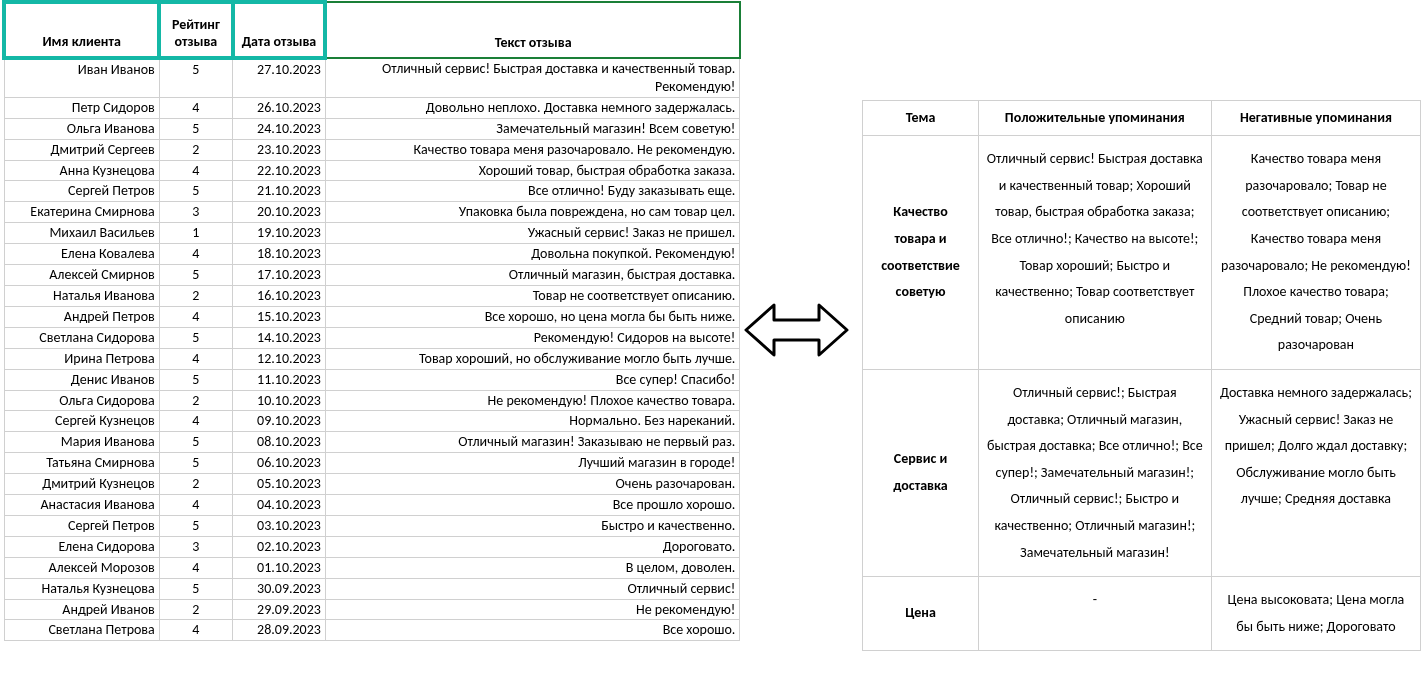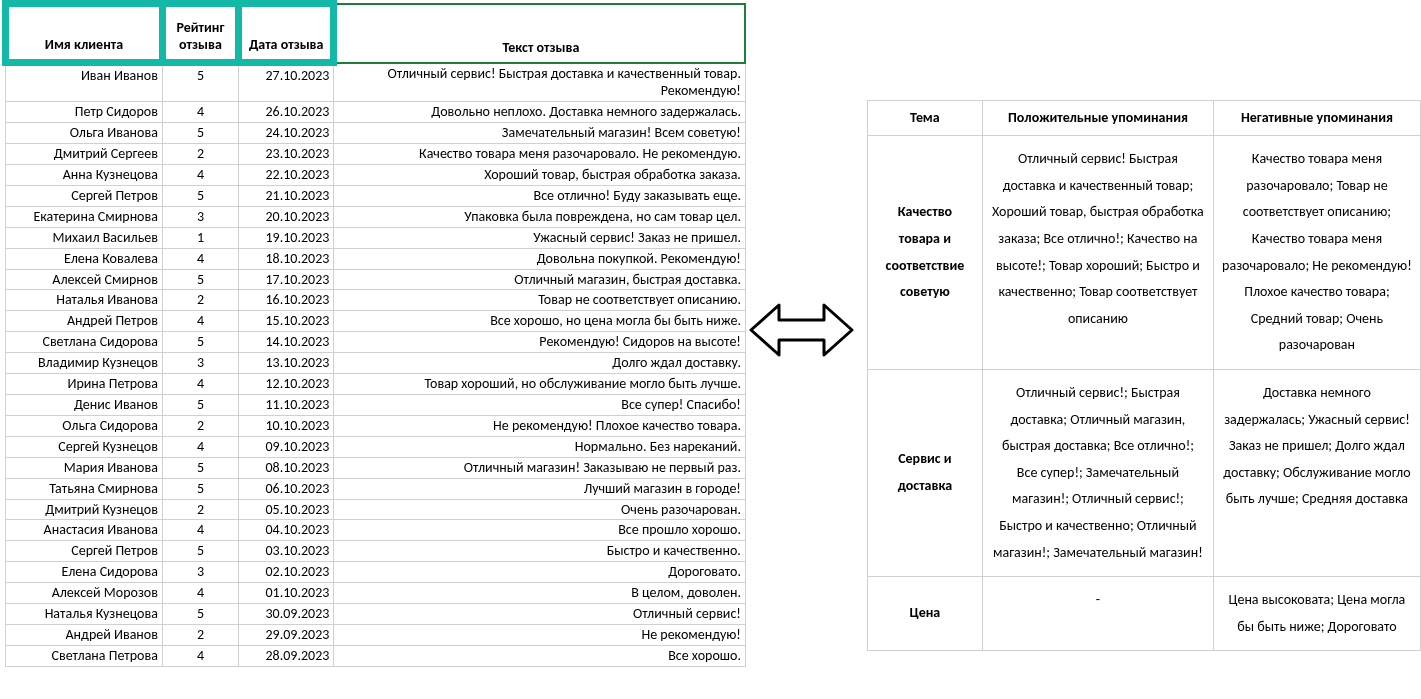--- a/index.html
+++ b/index.html
@@ -22,21 +22,21 @@
   .left-table {
     border-collapse: collapse;
     table-layout: fixed;
     margin-left: 2px;
   }
   .left-table th {
     font-weight: bold;
     text-align: center;
     vertical-align: bottom;
     padding: 2px 4px 6px 4px;
-    border: 7px solid #14b8a6;
+    border: 4px solid #14b8a6;
     background: #fff;
     height: 44px;
     font-size: 14px;
   }
   .left-table td {
     padding: 1px 4px;
     border: 1px solid #d0d0d0;
     background: #fff;
     font-size: 14px;
     line-height: 1.28;
@@ -167,26 +167,20 @@
           <td class="col-date">15.10.2023</td>
           <td class="col-text">Все хорошо, но цена могла бы быть ниже.</td>
         </tr>
         <tr>
           <td class="col-name">Светлана Сидорова</td>
           <td class="col-rate">5</td>
           <td class="col-date">14.10.2023</td>
           <td class="col-text">Рекомендую! Сидоров на высоте!</td>
         </tr>
         <tr>
-          <td class="col-name">Владимир Кузнецов</td>
-          <td class="col-rate">3</td>
-          <td class="col-date">13.10.2023</td>
-          <td class="col-text">Долго ждал доставку.</td>
-        </tr>
-        <tr>
           <td class="col-name">Ирина Петрова</td>
           <td class="col-rate">4</td>
           <td class="col-date">12.10.2023</td>
           <td class="col-text">Товар хороший, но обслуживание могло быть лучше.</td>
         </tr>
         <tr>
           <td class="col-name">Денис Иванов</td>
           <td class="col-rate">5</td>
           <td class="col-date">11.10.2023</td>
           <td class="col-text">Все супер! Спасибо!</td>

